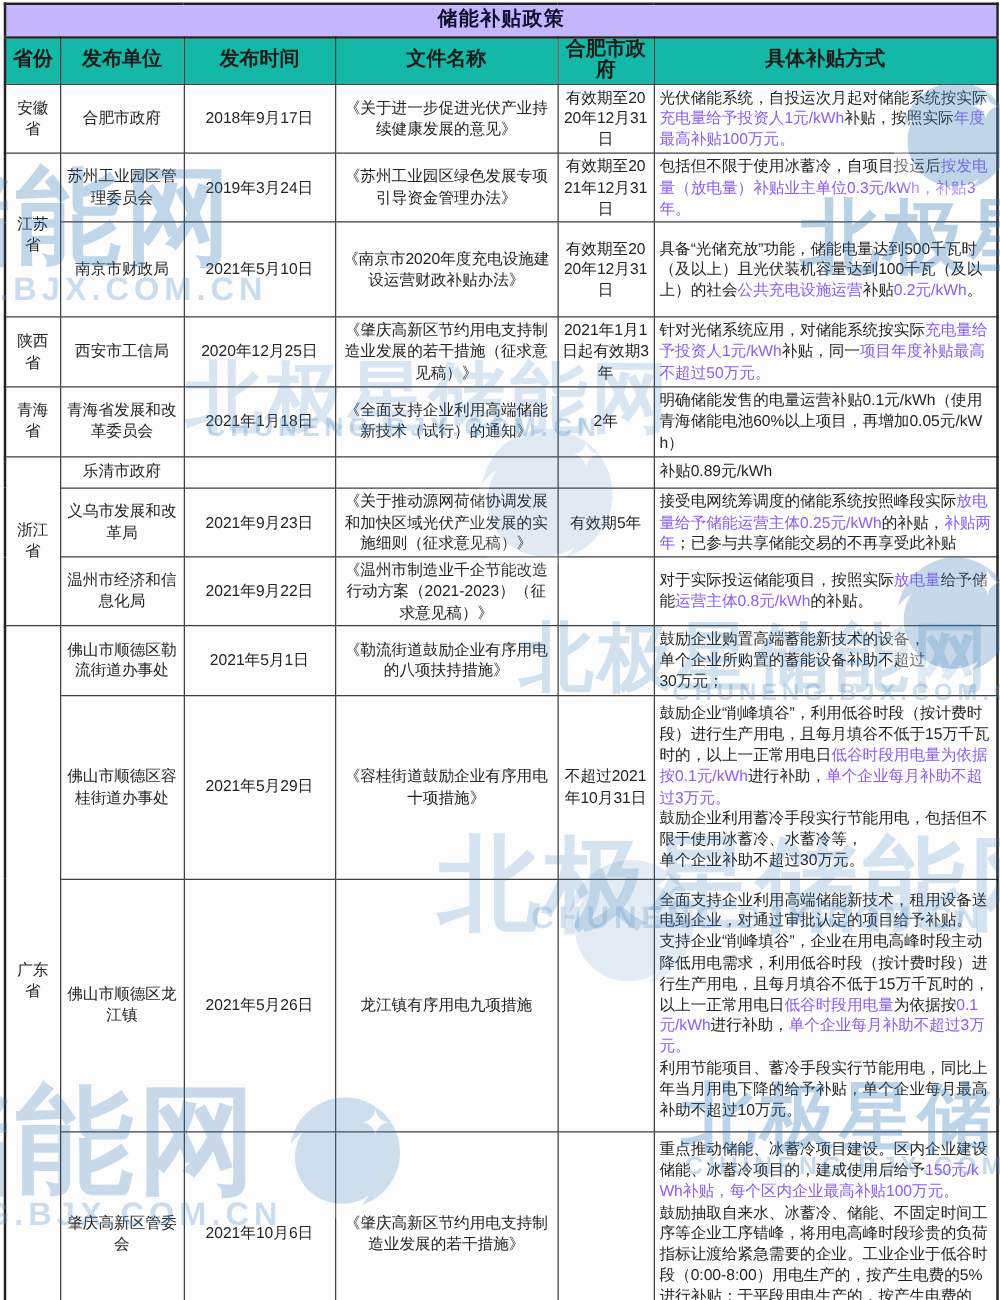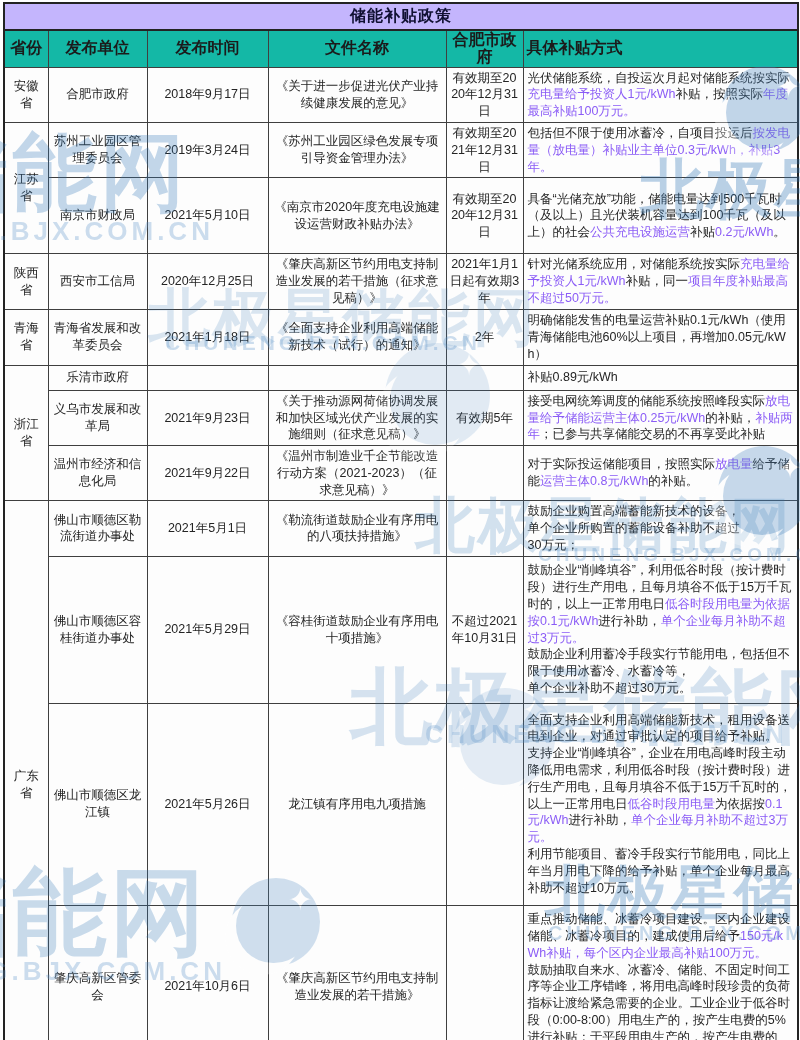--- a/index.html
+++ b/index.html
@@ -16,21 +16,21 @@
     padding:1px 3px;vertical-align:middle;text-align:center;overflow:hidden;
     word-break:break-all;
   }
   tr.title-row td{
     background:#c4b5fd;color:#101032;font-weight:bold;font-size:16px;
     height:23px;border-bottom:2px solid #232323;letter-spacing:1px;
   }
   tr.header-row td{
     background:#14b8a6;color:#1b1b1b;font-weight:bold;font-size:16px;height:23px;
   }
-  tr.header-row td.subsidy-h{text-align:left;}
+  tr.header-row td.subsidy-h{text-align:center;}
   td.subsidy{text-align:left;white-space:pre-wrap;padding:2px 4px;}
   td.province{font-size:12.5px;}
   .red{color:#8b5cf6;}
   
   .wm-layer{position:absolute;left:0;top:0;width:800px;height:1040px;pointer-events:none;overflow:hidden;}
   .wm{position:absolute;font-weight:bold;color:#2e75b6;white-space:nowrap;letter-spacing:3px;}
   .wm.url{color:#5b93c9;letter-spacing:4px;}
   .wm-circle{position:absolute;border-radius:50%;background:#4a86c0;}
   .wm-circle::after{content:"";position:absolute;left:-8%;bottom:-10%;width:85%;height:85%;border-radius:50%;background:#ffffff;z-index:1;}
   .wm-circle::before{content:"";position:absolute;left:5%;bottom:3%;width:85%;height:85%;border-radius:50%;background:#4a86c0;z-index:2;}

